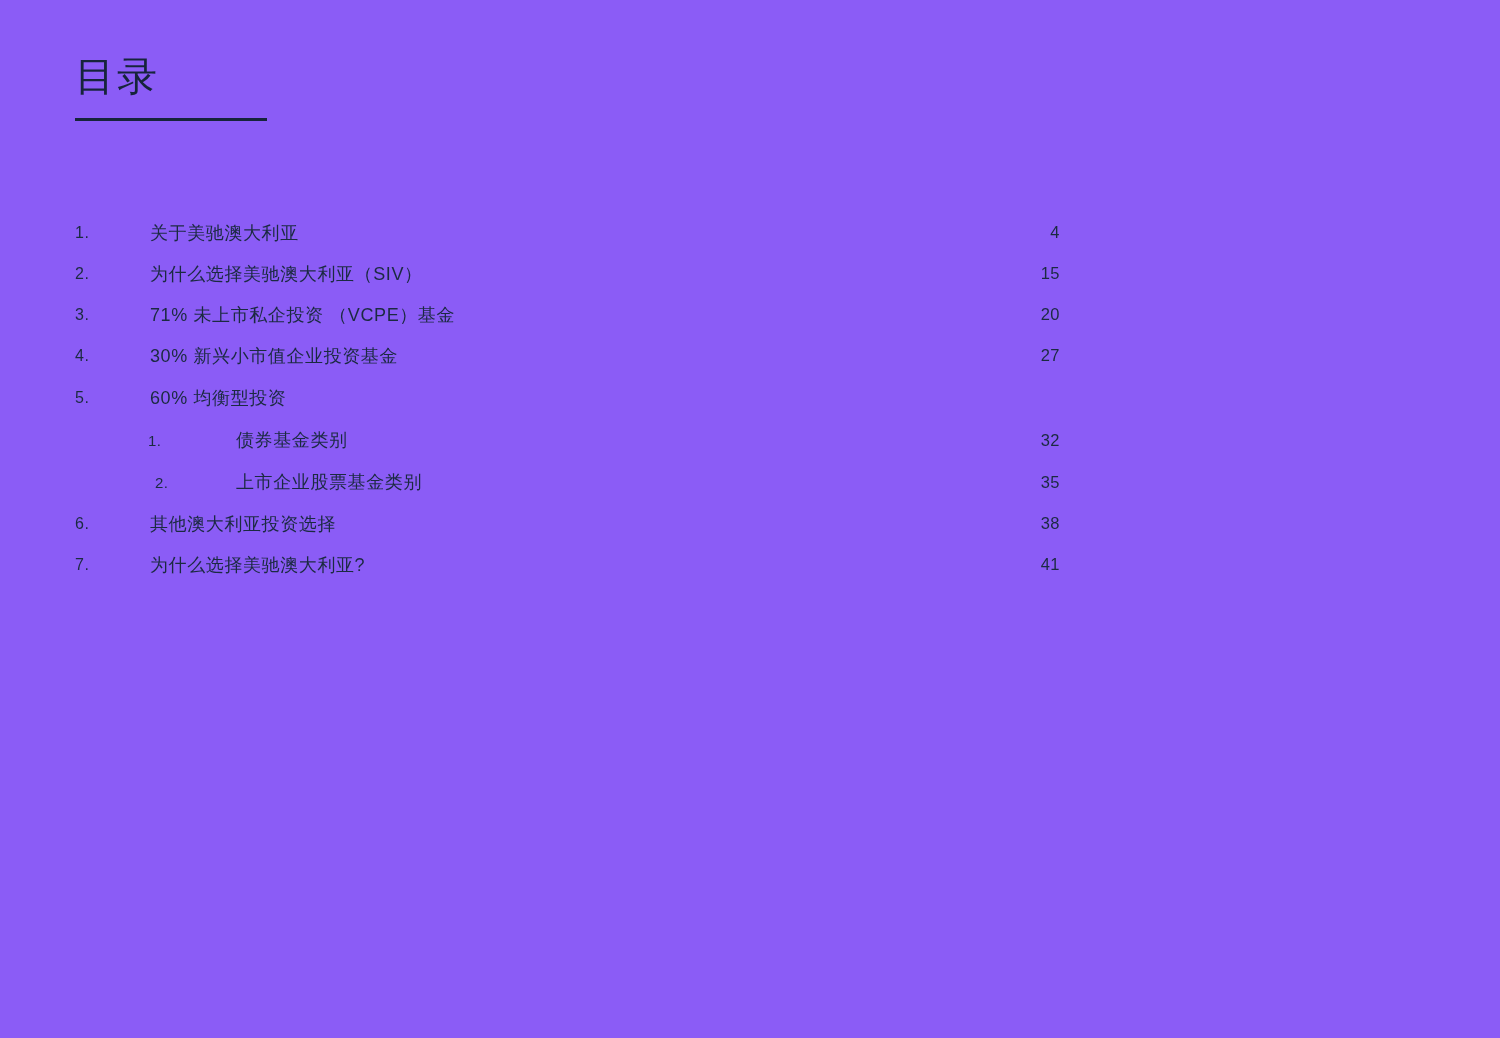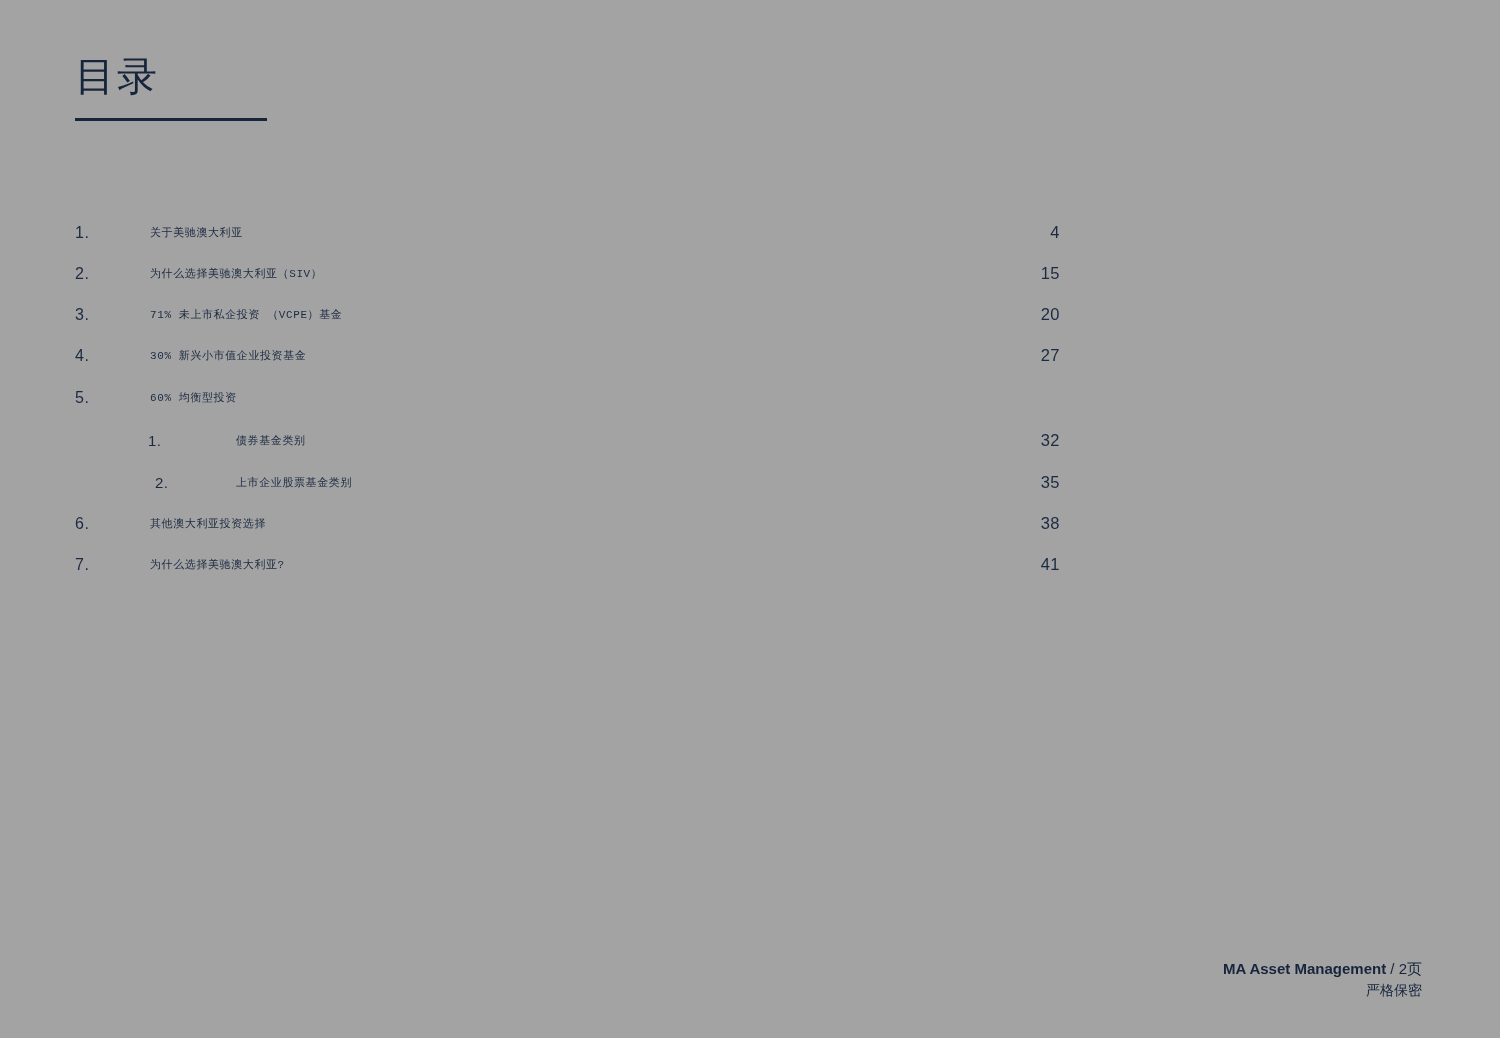--- a/index.html
+++ b/index.html
@@ -13,21 +13,21 @@
     font-family: "Liberation Sans", sans-serif;
     color: #1b2a41;
     position: relative;
     overflow: hidden;
   }
 
   .slide {
     position: relative;
     width: 1500px;
     height: 1038px;
-    background: #a3a3a3;
+    background: #8b5cf6;
   }
 
   
   .page-title {
     position: absolute;
     left: 75px;
     top: 52px;
     font-size: 40px;
     font-weight: 400;
     letter-spacing: 2px;
@@ -59,25 +59,24 @@
   .toc-num {
     position: absolute;
     left: 75px;
     font-size: 16px;
     color: #1b2a41;
     letter-spacing: 0.5px;
   }
   .toc-label {
     position: absolute;
     left: 150px;
-    font-size: 11px;
+    font-size: 18px;
     color: #1b2a41;
     letter-spacing: 0.6px;
     white-space: nowrap;
-    font-family: Liberation Mono, monospace;
   }
   .toc-page {
     position: absolute;
     left: 980px;
     width: 80px;
     text-align: right;
     font-size: 16.5px;
     color: #1b2a41;
     letter-spacing: 0.5px;
   }
@@ -177,18 +176,14 @@
     </div>
 
     <div class="toc-row">
       <span class="toc-num">7.</span>
       <span class="toc-label">为什么选择美驰澳大利亚?</span>
       <span class="toc-page">41</span>
     </div>
 
   </div>
 
-  <div class="footer">
-    <div class="footer-line1"><span class="footer-brand">MA Asset Management</span><span> / 2页</span></div>
-    <div class="footer-line2">严格保密</div>
-  </div>
 
 </div>
 
 </body></html>

